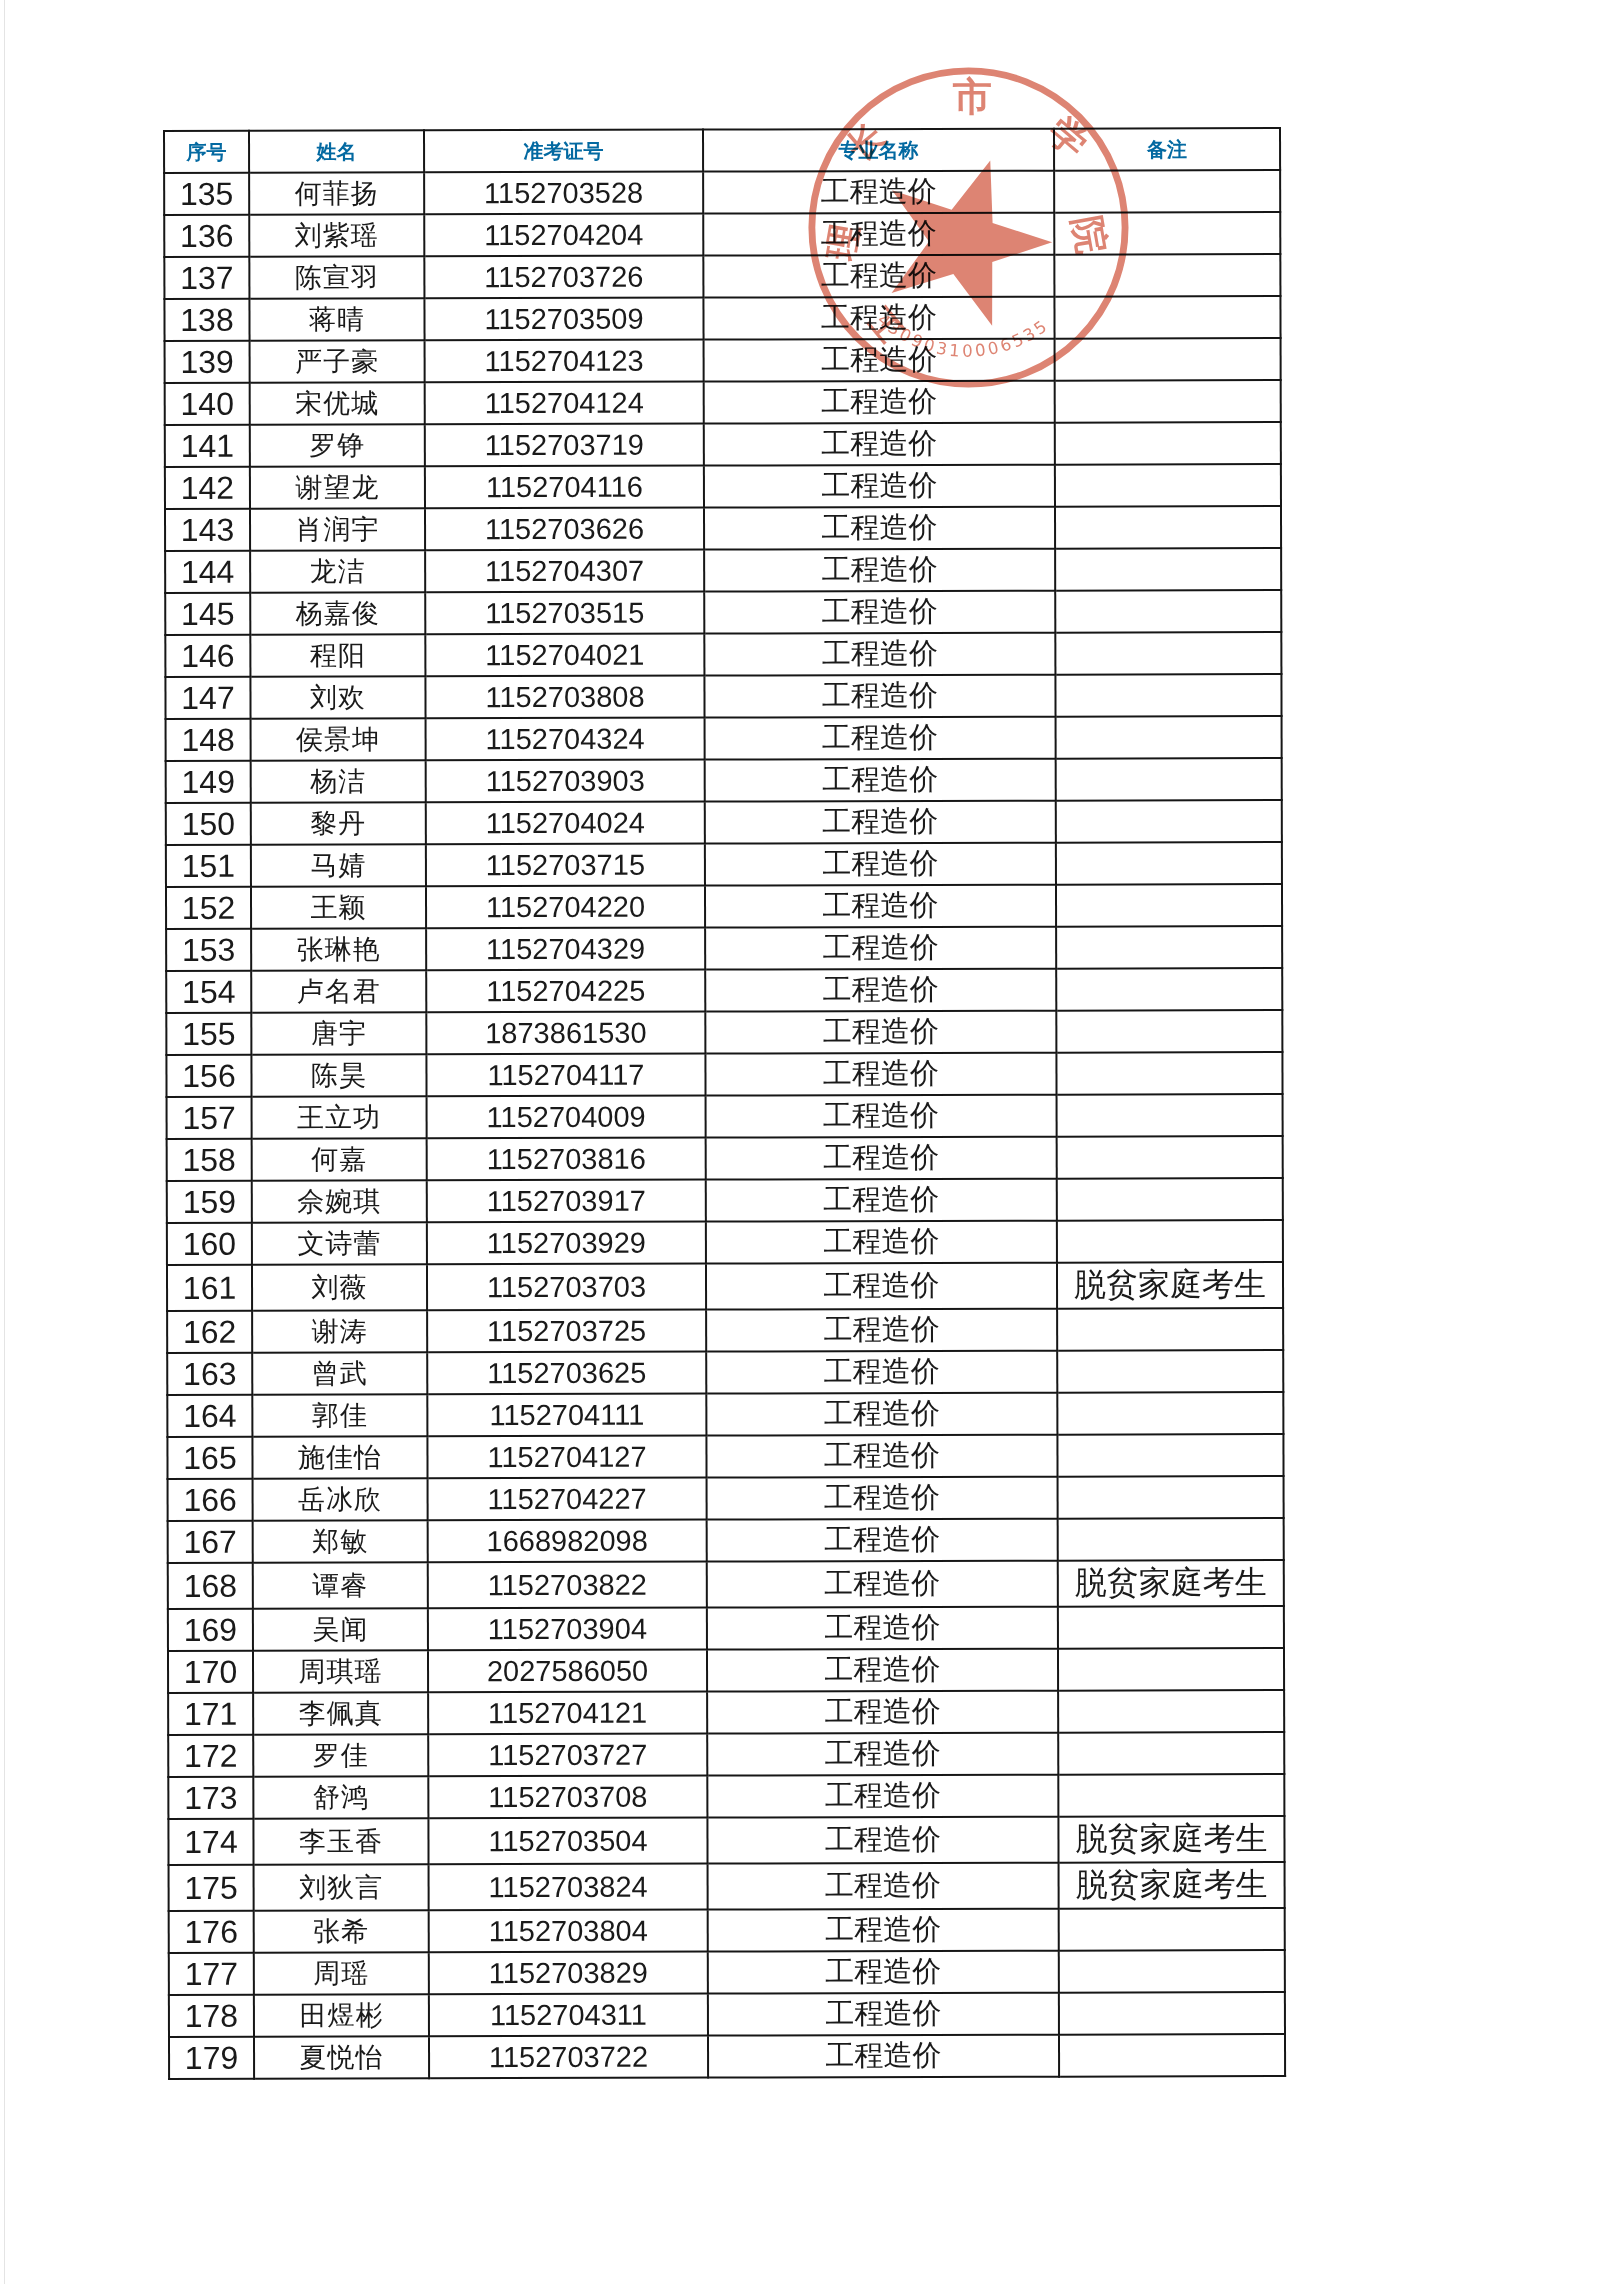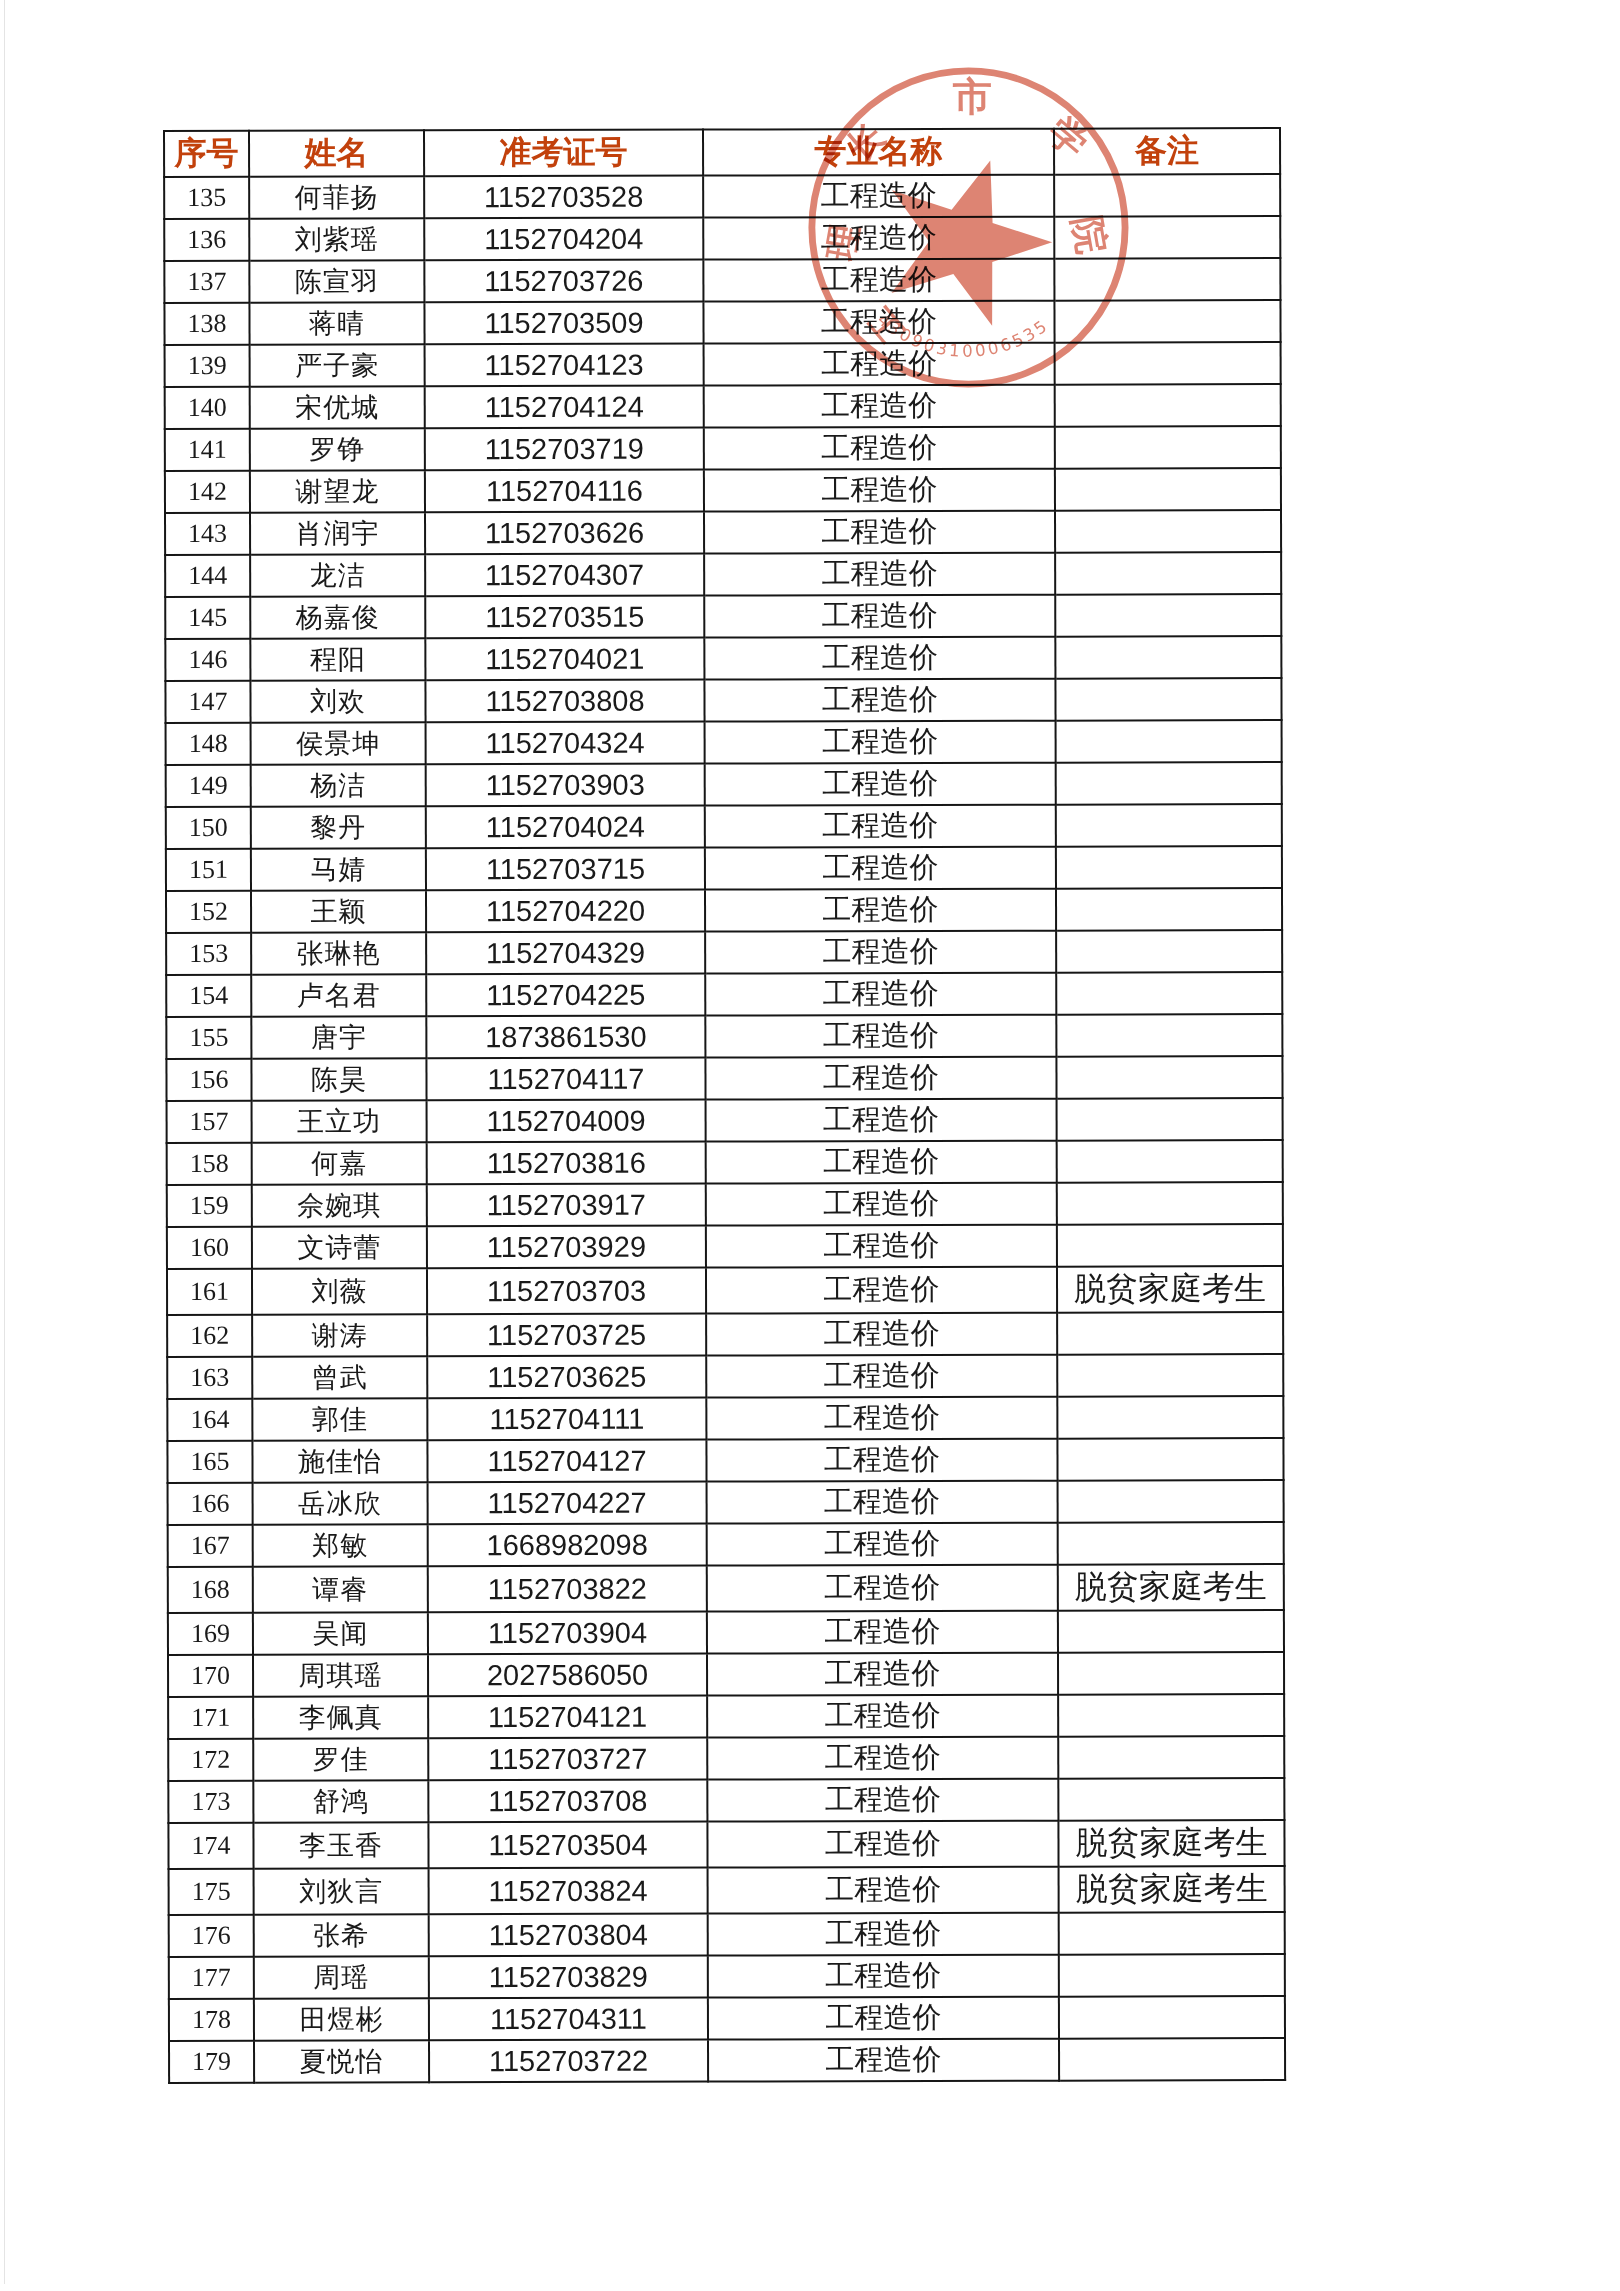--- a/index.html
+++ b/index.html
@@ -34,26 +34,26 @@
     padding: 0;
     text-align: center;
     vertical-align: middle;
     white-space: nowrap;
     overflow: hidden;
   }
   table.roster th {
     height: 40px;
     font-family: "DejaVu Sans", "Liberation Sans", sans-serif;
     font-weight: bold;
+    font-size: 20px;
+    color: #0369a1;
+  }
+  td.c-no {
+    font-family: Liberation Sans, sans-serif;
     font-size: 32px;
-    color: #c2410c;
-  }
-  td.c-no {
-    font-family: Liberation Serif, serif;
-    font-size: 26px;
     letter-spacing: 0;
   }
   td.c-name {
     font-family: "DejaVu Sans", "Liberation Sans", sans-serif;
     font-size: 27px;
     letter-spacing: 1px;
   }
   td.c-id {
     font-family: Liberation Sans, sans-serif;
     font-size: 29px;

